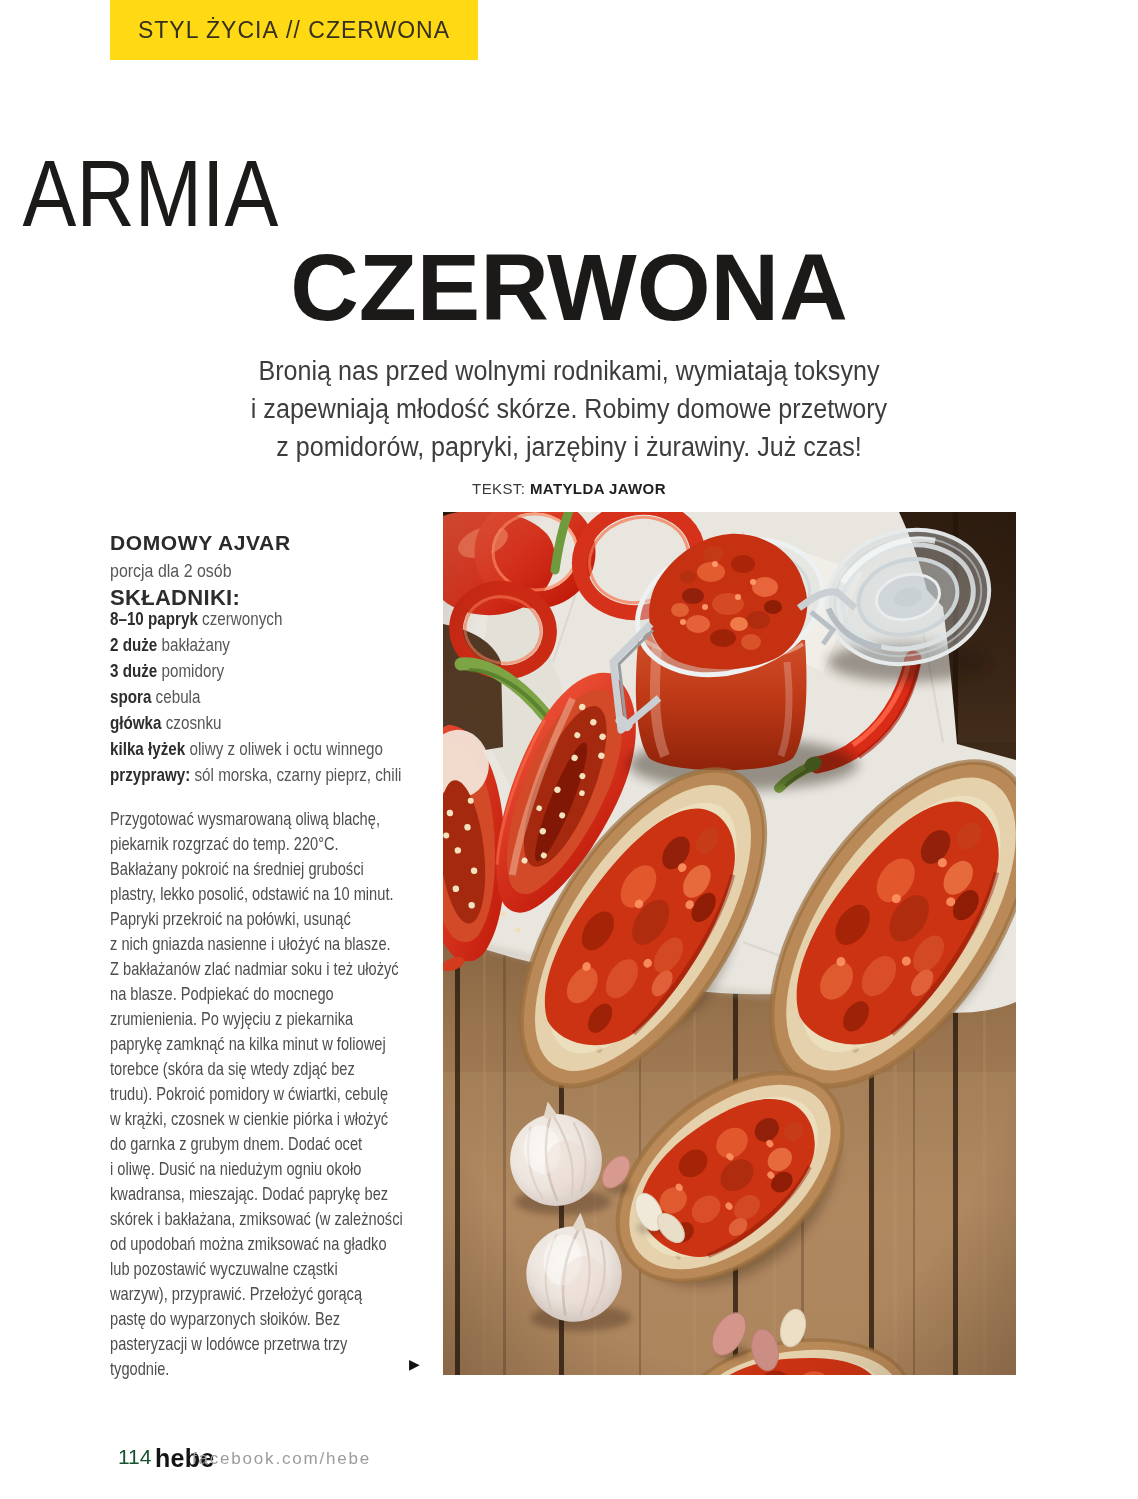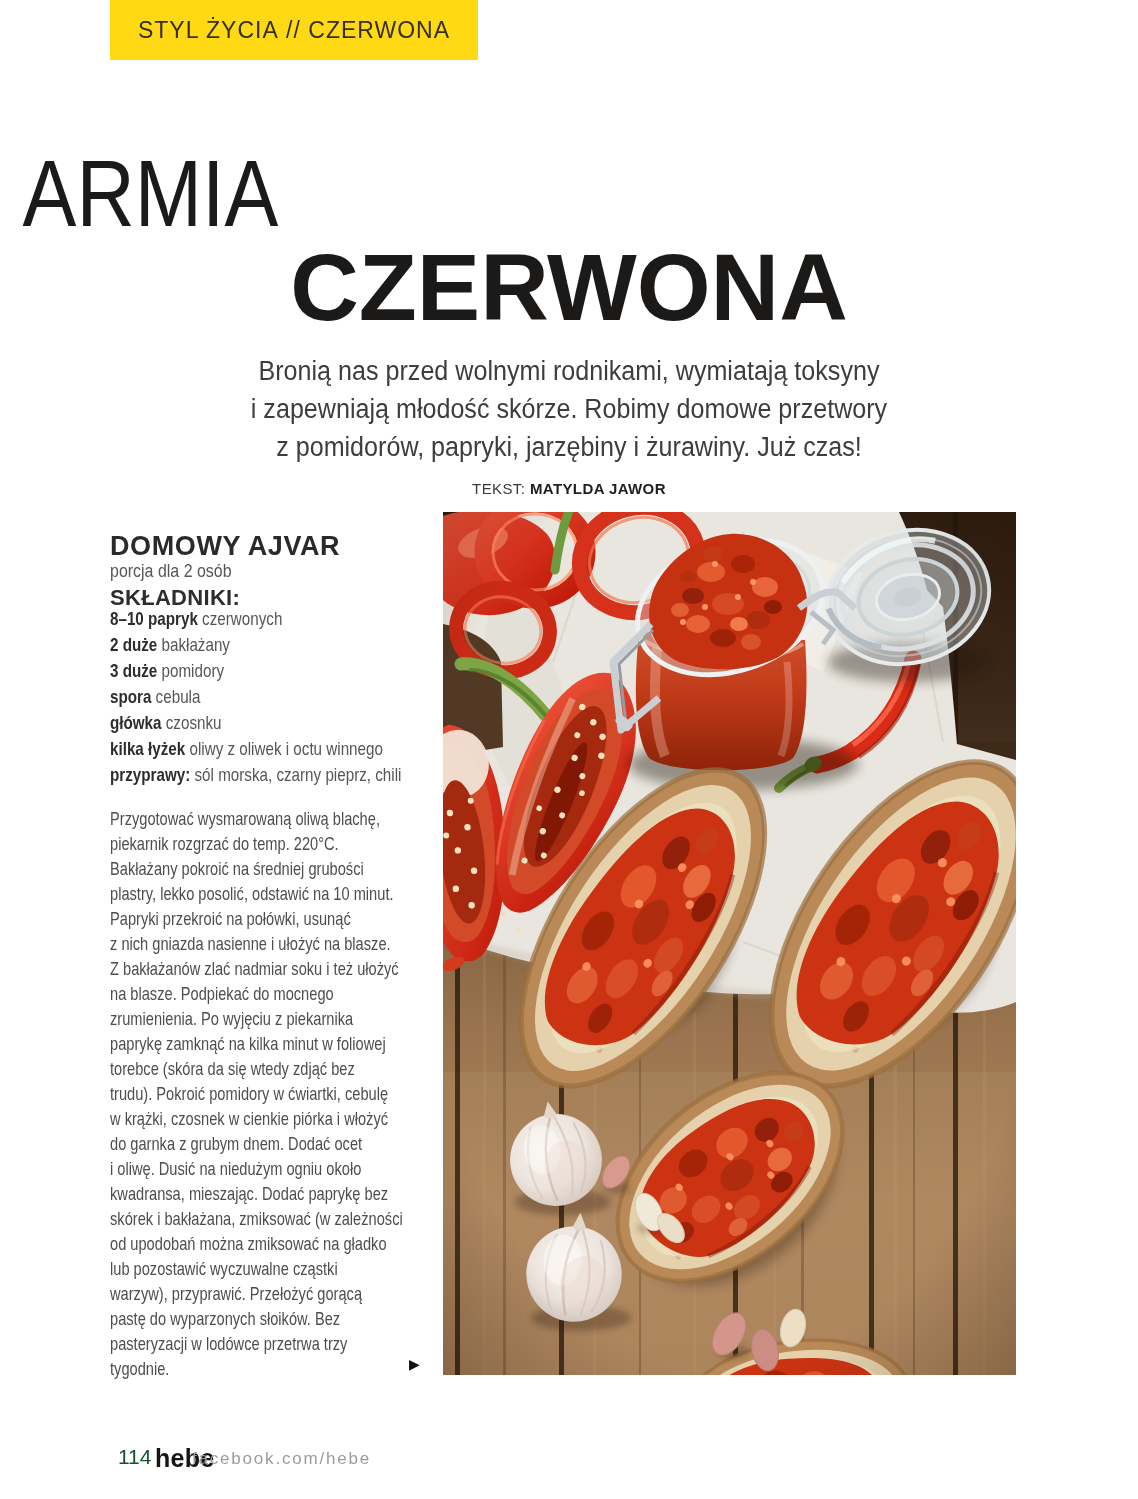--- a/index.html
+++ b/index.html
@@ -22,21 +22,21 @@
   .title1 .sq{display:inline-block;transform:scaleX(.85);transform-origin:center;}
   .title2{left:0;top:240px;width:1138px;text-align:center;
     font-size:95px;font-weight:bold;color:#1c1a18;line-height:1;letter-spacing:0px;}
   .lede{left:0;top:352px;width:1138px;text-align:center;
     font-size:27px;line-height:38px;color:#3d3d3d;white-space:pre-line;
     transform:scaleX(.93);transform-origin:50% 0;}
   .byline{left:0;top:468px;width:1138px;text-align:center;
     font-size:15px;color:#3a3a3a;letter-spacing:.4px;margin-top:12px;}
   .byline .b{font-weight:bold;color:#1e1e1e;}
   
-  .r-title{left:110px;top:531px;font-size:27px;font-weight:bold;color:#2a2a2a;letter-spacing:.6px;}
+  .r-title{left:110px;top:531px;font-size:21px;font-weight:bold;color:#2a2a2a;letter-spacing:.6px;}
   .r-serving{left:110px;top:560px;font-size:19px;color:#565656;
     transform:scaleX(.84);transform-origin:0 0;white-space:nowrap;}
   .r-inghead{left:110px;top:585px;font-size:22px;font-weight:bold;color:#2d2d2d;letter-spacing:.3px;}
   .r-ings{left:110px;top:606px;width:430px;font-size:19px;line-height:26px;
     transform:scaleX(.8);transform-origin:0 0;}
   .r-ings .row{white-space:nowrap;}
   .r-ings .q{font-weight:bold;color:#2d2d2d;}
   .r-ings .i{color:#565656;}
   .method{left:110px;top:806px;width:440px;font-size:19px;line-height:25px;color:#4e4e4e;
     white-space:pre-line;transform:scaleX(.77);transform-origin:0 0;}

